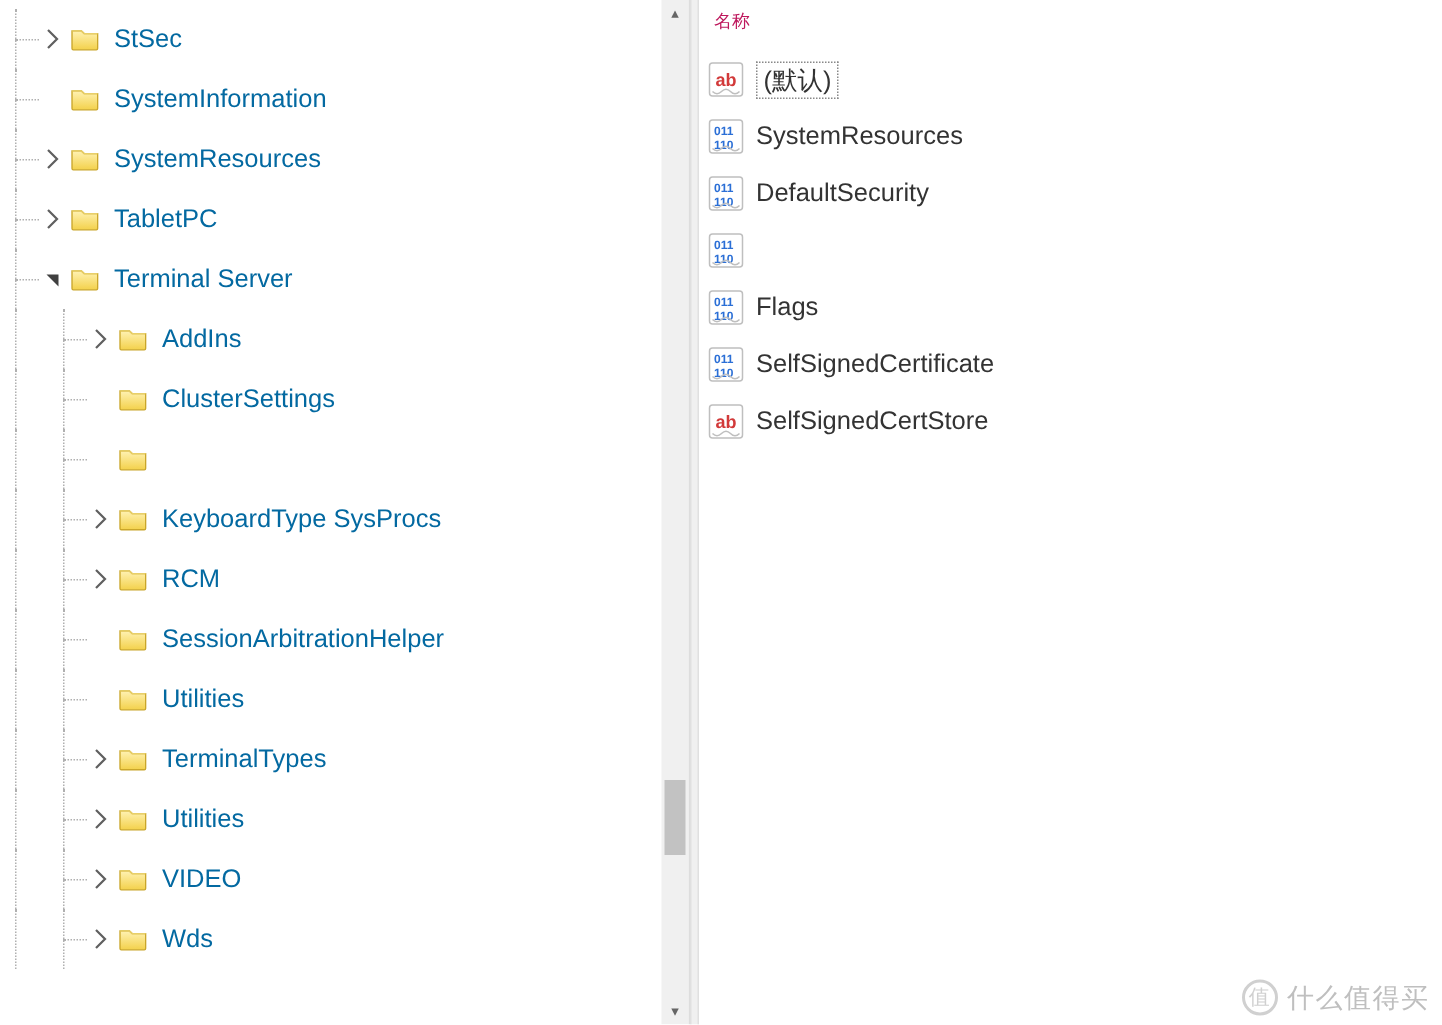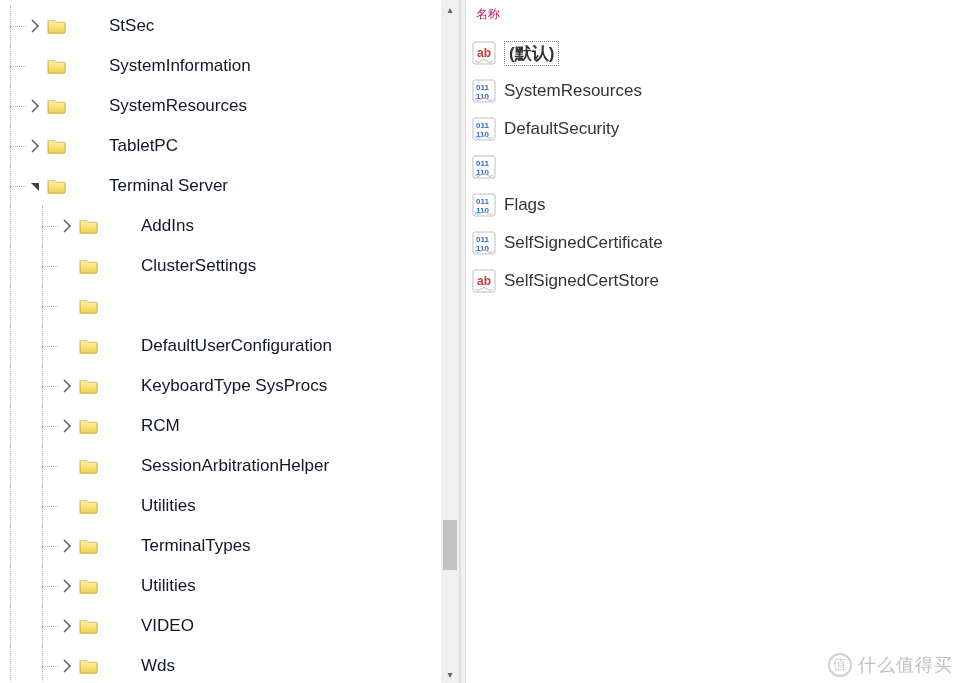--- a/index.html
+++ b/index.html
@@ -97,23 +97,22 @@
     cursor: pointer;
   }
   .expander svg { display: block; }
   .folder-icon {
     width: 22px; height: 18px;
     flex: 0 0 22px;
     margin-right: 6px;
   }
   .folder-icon svg { display:block; }
   .tree-label {
-    color: #0f172a;
+    color: #0369a1;
     padding: 1px 4px 1px 2px;
-    margin-left: 33px;
   }
   
   .list-header {
     height: 30px;
     display: flex;
     align-items: center;
     padding-left: 10px;
     font-size: 12px;
     color: #be185d;
     border-bottom: 1px solid transparent;
@@ -130,21 +129,20 @@
     width: 24px; height: 24px;
     flex: 0 0 24px;
     margin-right: 8px;
   }
   .value-label {
     color: #333;
   }
   .value-label.default {
     border: 1px dotted #888;
     padding: 0 4px;
-    font-weight: bold;
   }
   
   .watermark {
     position: absolute;
     right: 8px; bottom: 6px;
     display: flex;
     align-items: center;
     color: #bfbfbf;
     font-size: 18px;
     letter-spacing: 1px;
@@ -323,34 +321,20 @@
               <use href="#folderShape"></use>
             </svg>
           </span>
         </div>
         <div class="tree-row">
           <span class="indent" style="width: 60px;">
             <span class="vline" style="left: 10px;"></span>
             <span class="vline" style="left: 42px;"></span>
             <span class="hline" style="left: 42px; width: 16px;"></span>
           </span>
-          <span class="expander"></span>
-          <span class="folder-icon">
-            <svg width="22" height="18" viewBox="0 0 22 20">
-              <use href="#folderShape"></use>
-            </svg>
-          </span>
-          <span class="tree-label">DefaultUserConfiguration</span>
-        </div>
-        <div class="tree-row">
-          <span class="indent" style="width: 60px;">
-            <span class="vline" style="left: 10px;"></span>
-            <span class="vline" style="left: 42px;"></span>
-            <span class="hline" style="left: 42px; width: 16px;"></span>
-          </span>
           <span class="expander">
             <svg width="16" height="16">
               <use href="#chevClosed"></use>
             </svg>
           </span>
           <span class="folder-icon">
             <svg width="22" height="18" viewBox="0 0 22 20">
               <use href="#folderShape"></use>
             </svg>
           </span>

